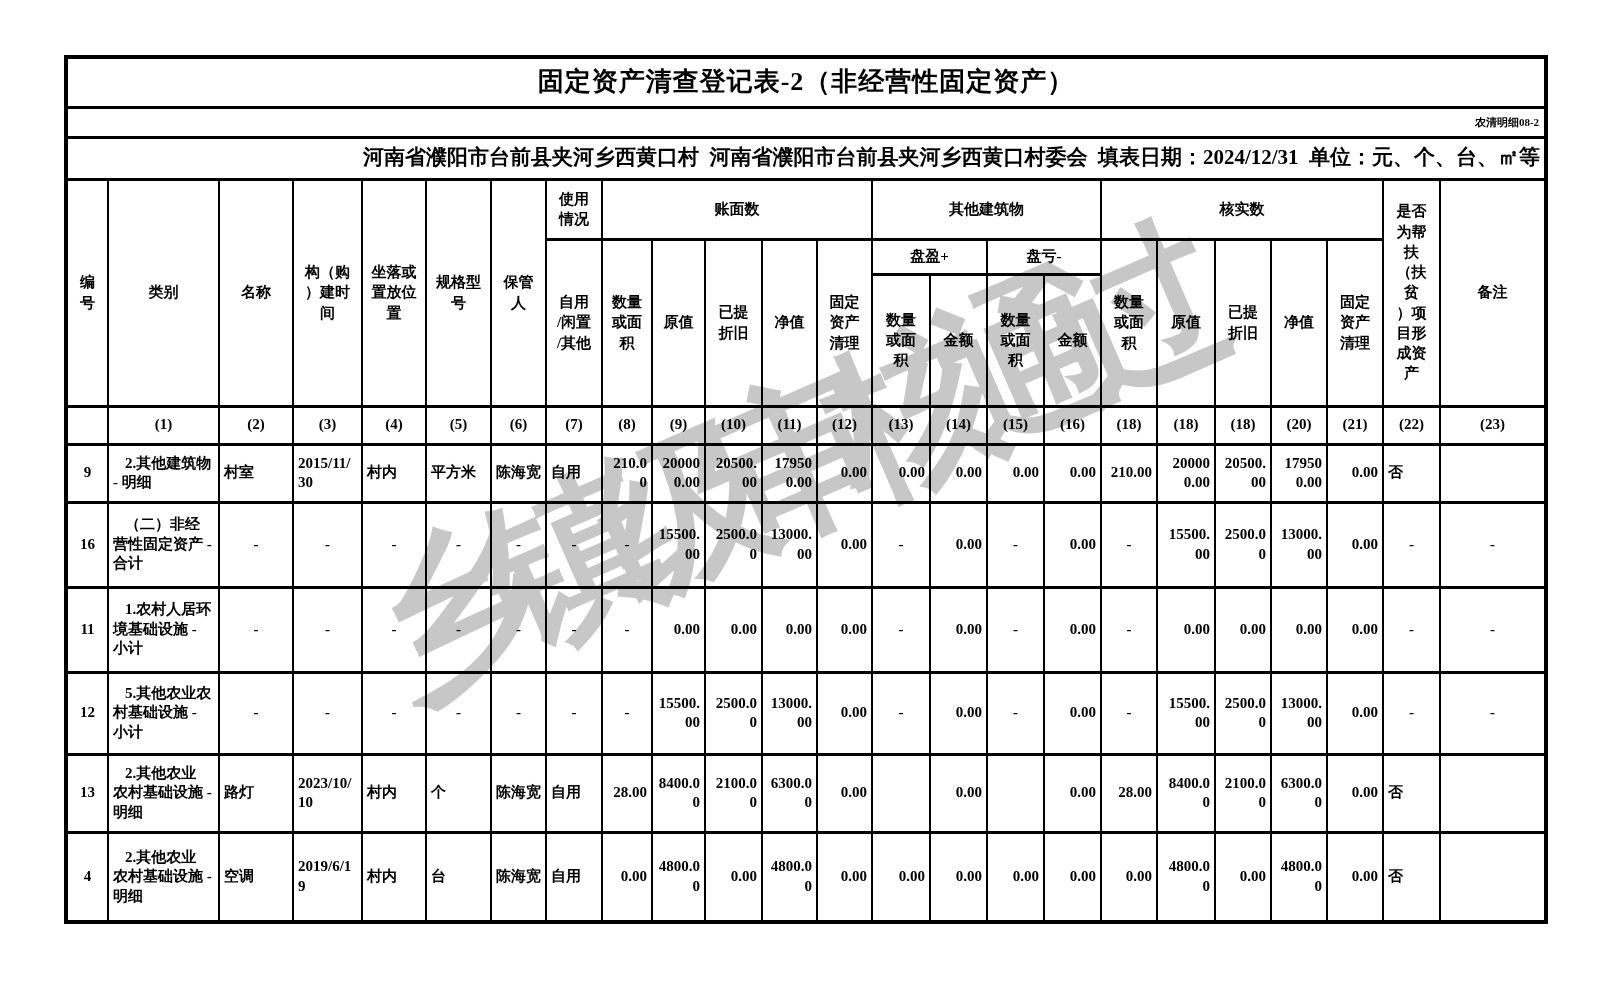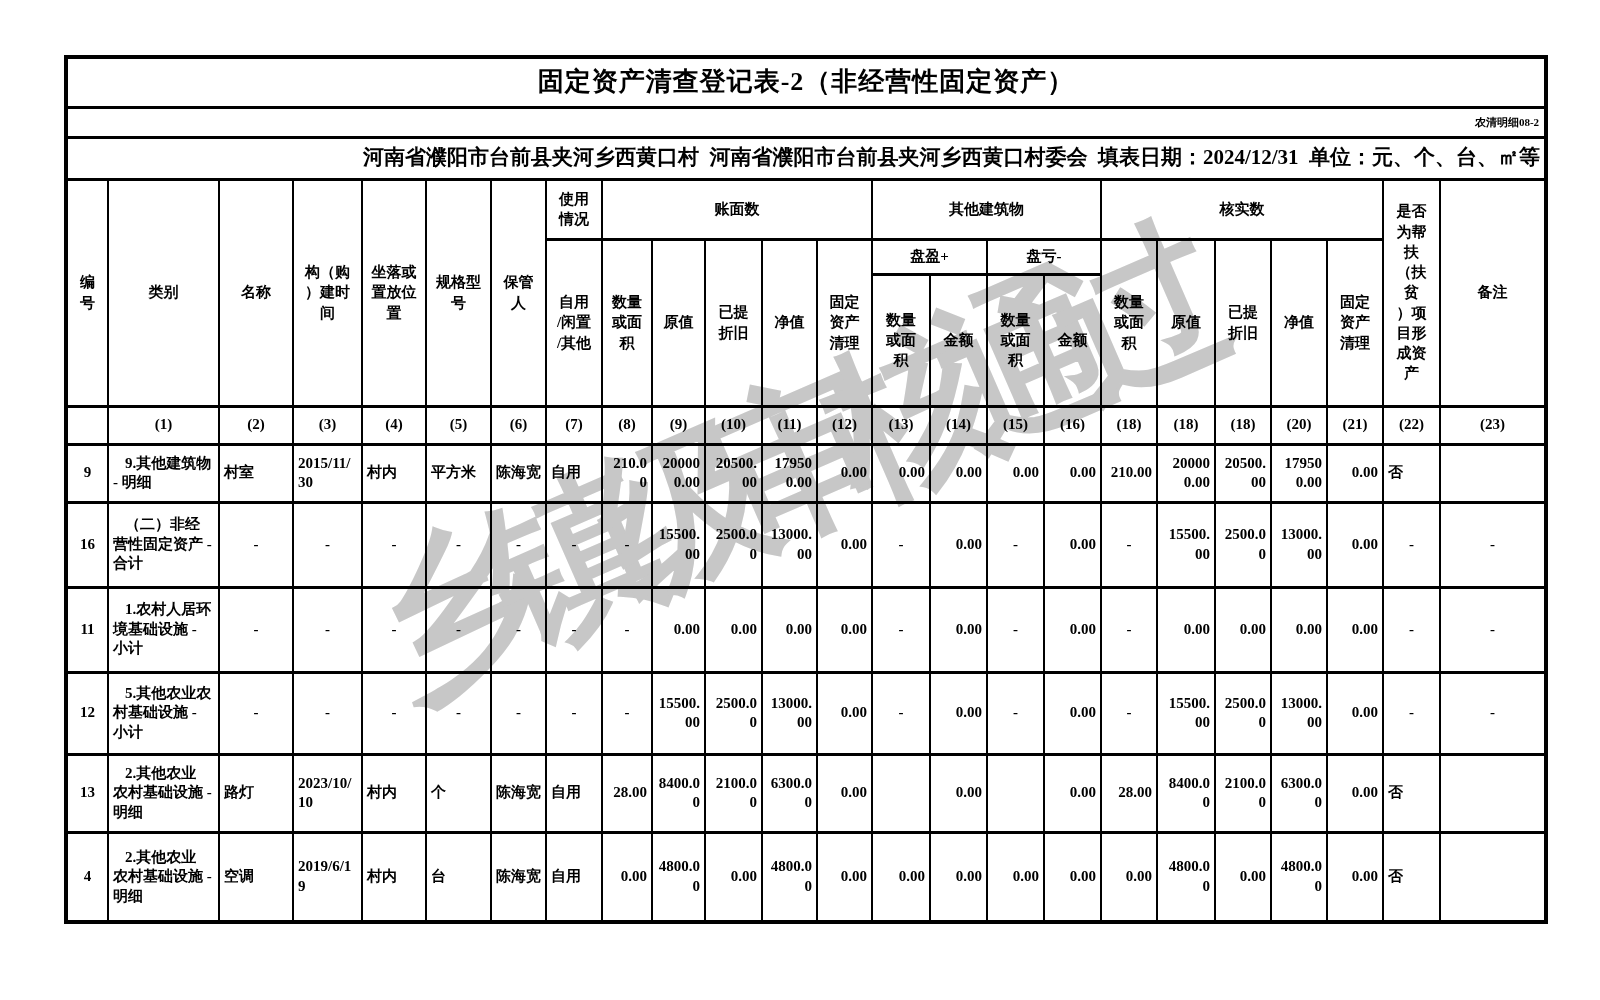--- a/index.html
+++ b/index.html
@@ -177,21 +177,21 @@
           <td class="num">(20)</td>
           <td class="num">(21)</td>
           <td class="num">(22)</td>
           <td class="num">(23)</td>
         </tr>
     </tbody>
 
     <tbody id="data-rows">
         <tr style="height: 58px;">
           <td class="c-center">9</td>
-          <td class="c-cat">9.其他建筑物 - 明细</td>
+          <td class="c-cat">2.其他建筑物 - 明细</td>
           <td class="c-left">村室</td>
           <td class="c-left">2015/11/30</td>
           <td class="c-left">村内</td>
           <td class="c-left">平方米</td>
           <td class="c-left">陈海宽</td>
           <td class="c-left">自用</td>
           <td class="c-right">210.00</td>
           <td class="c-right">200000.00</td>
           <td class="c-right">20500.00</td>
           <td class="c-right">179500.00</td>

